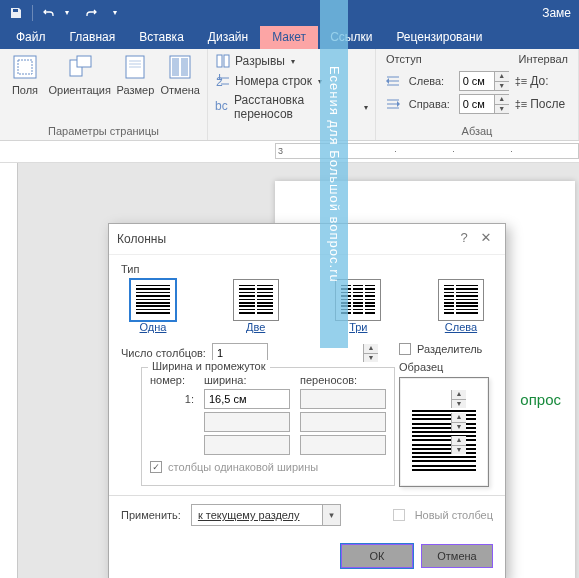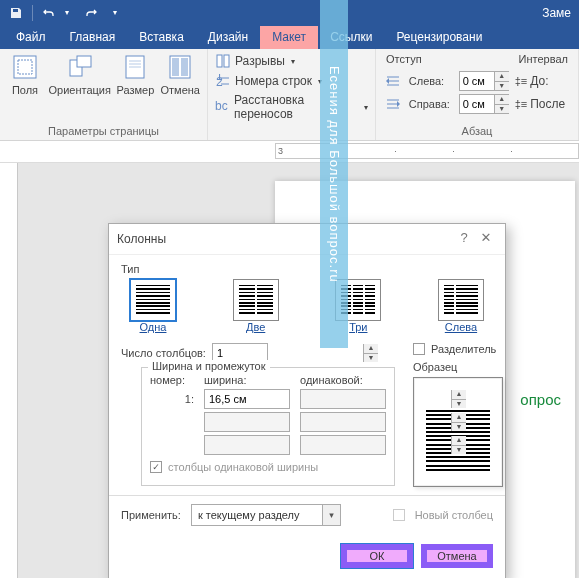--- a/index.html
+++ b/index.html
@@ -59,24 +59,24 @@
 .cell-spin{display:flex;border:1px solid #ababab;background:#fff;height:20px;}
 .cell-spin.ro{background:#f4f4f4;}
 .cell-spin input{border:none;flex:1;padding:0 4px;font-size:11px;outline:none;background:transparent;}
 .cell-spin .arrows{display:flex;flex-direction:column;border-left:1px solid #ababab;}
 .cell-spin .arrow{width:14px;height:9px;font-size:7px;line-height:8px;text-align:center;background:#f0f0f0;color:#555;}
 .cell-spin .arrow+.arrow{border-top:1px solid #ababab;}
 .sample-box{border:1px solid #888;width:90px;height:110px;background:#fff;padding:10px 12px;box-shadow:inset 0 0 0 1px #eee, 2px 2px 4px rgba(0,0,0,.1);}
 .sample-col{width:100%;height:100%;background:repeating-linear-gradient(#000 0 2px,#fff 2px 4.2px);margin-top:22px;height:62px;}
 .dlg-sep{height:1px;background:#ddd;margin:8px -12px;}
 .combo{display:flex;border:1px solid #ababab;background:#fff;height:22px;align-items:center;}
-.combo .cval{flex:1;padding:0 6px;font-size:11px;color:#333;}
+.combo .cval{flex:1;padding:0 6px;font-size:11px;color:#333;text-decoration:underline;}
 .combo .cbtn{width:18px;height:20px;border-left:1px solid #ababab;background:#f0f0f0;text-align:center;font-size:9px;line-height:20px;color:#555;}
 .dlg-buttons{display:flex;justify-content:flex-end;gap:8px;padding:8px 12px 12px;}
-.btn{min-width:72px;height:24px;border:6px solid #8b5cf6;background:#f0abfc;font-size:11px;color:#333;display:flex;align-items:center;justify-content:center;}
+.btn{min-width:72px;height:24px;border:1px solid #8b5cf6;background:#a3a3a3;font-size:11px;color:#333;display:flex;align-items:center;justify-content:center;}
 .btn.primary{outline:1px solid #2b7cd3;}
 svg{display:block;}
 </style>
 </head>
 <body>
 
 <div class="titlebar">
   <div class="qat">
     <span class="qat-icon">
       <svg width="14" height="14" viewBox="0 0 14 14">
@@ -284,40 +284,40 @@
         </div>
       <div class="preset">
           <div class="pic">
             <div class="col" style="flex:0 0 30%"></div>
             <div class="col"></div>
           </div>
           <span class="plbl">Слева</span>
         </div>
     </div>
 
-    <div style="display:flex;align-items:flex-start;gap:18px;">
+    <div style="display:flex;align-items:flex-start;gap:4px;">
 
       <div style="flex:1;">
         <div class="row">
           <span class="fieldlbl">Число столбцов:</span>
           <div class="cell-spin" style="width:56px">
               <input value="1" style="">
               <div class="arrows">
                 <div class="arrow">▲</div>
                 <div class="arrow">▼</div>
               </div>
             </div>
         </div>
 
         <div class="group-box">
           <span class="legend">Ширина и промежуток</span>
           <div class="wtable">
             <span class="hdr">номер:</span>
             <span class="hdr">ширина:</span>
-            <span class="hdr">одинаковой:</span>
+            <span class="hdr">переносов:</span>
 
             <span class="fieldlbl" style="text-align:right">1:</span>
             <div class="cell-spin">
                 <input value="16,5 см" style="">
                 <div class="arrows">
                   <div class="arrow">▲</div>
                   <div class="arrow">▼</div>
                 </div>
               </div>
             <div class="cell-spin ro">

